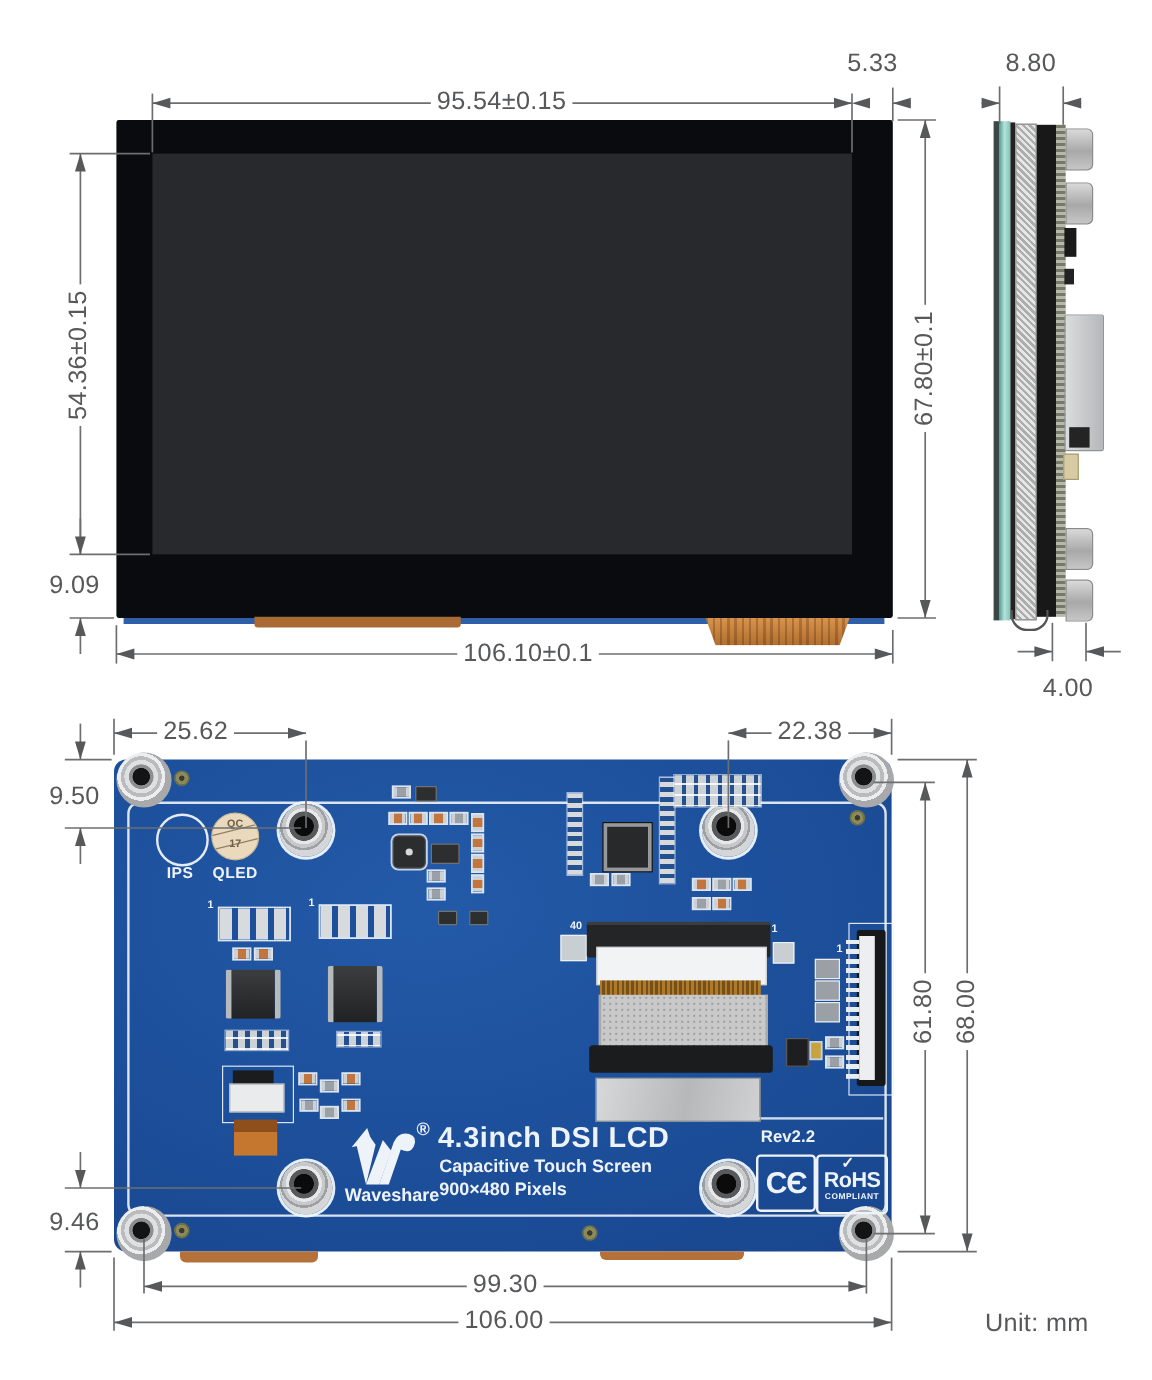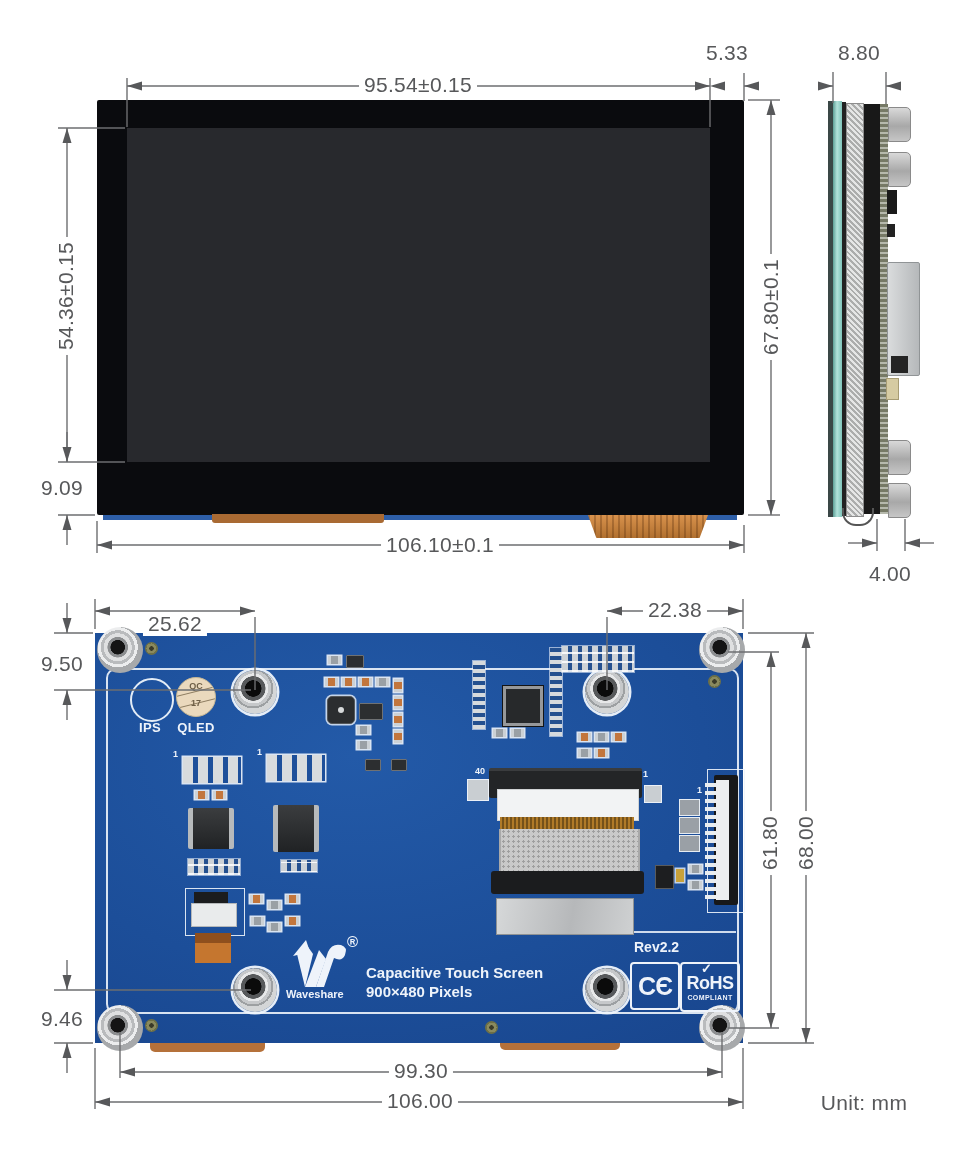--- a/index.html
+++ b/index.html
@@ -25,21 +25,21 @@
       background:linear-gradient(180deg,#d8924c,#b06f2f);clip-path:polygon(0 0,100% 0,93% 100%,7% 100%);}
   .fpc-copper-lg:after{content:"";position:absolute;inset:0;
       background:repeating-linear-gradient(90deg,rgba(60,25,0,.25) 0 2px,transparent 2px 6px);}
 
   
   .sv-strip{position:absolute;}
   .sv-standoff{position:absolute;left:888px;width:21px;height:33px;border:1px solid #8a8a8a;
       border-radius:0 5px 5px 0;background:linear-gradient(180deg,#d9d9d9,#a8a8a8 55%,#c6c6c6);}
 
   
-  .pcb{position:absolute;left:95px;top:633px;width:648px;height:410px;border-radius:0;
+  .pcb{position:absolute;left:95px;top:633px;width:648px;height:410px;border-radius:10px;
        background:radial-gradient(120% 120% at 40% 30%,#235aa8 0%,#1c4e99 45%,#163f85 100%);}
   .silk-outline{position:absolute;left:11px;top:35px;width:629px;height:342px;
        border:2px solid rgba(238,244,251,.9);border-radius:10px;}
   .silk-line{position:absolute;background:rgba(238,244,251,.85);height:2px;}
   .hole{position:absolute;width:44px;height:44px;border-radius:50%;
        background:radial-gradient(circle at 46% 42%,#0b0b0b 0 8px,#57595b 8.5px 12px,#e7e8e9 12.5px 15px,#c6c8ca 15px 18px,#9da0a2 18px 20px,#d4d6d7 20px 22px);
        box-shadow:0 0 0 2.5px rgba(240,246,252,.95);}
   .post{position:absolute;width:46px;height:46px;border-radius:50%;
        background:radial-gradient(circle at 45% 44%,#141414 0 7px,#8c8e90 7.5px 10px,#dfe0e1 10.5px 14px,#b9bbbd 14px 17px,#ecedee 17px 20px,#a7a9ab 20px 23px);}
   .via{position:absolute;width:13px;height:13px;border-radius:50%;
@@ -72,21 +72,21 @@
   .jpads{position:absolute;width:58px;height:26px;box-shadow:0 0 0 1.5px rgba(238,244,251,.9);
        background:repeating-linear-gradient(90deg,#d8dbdd 0 10px,#1d4f9a 10px 15px);}
   .silkbox{position:absolute;border:1.5px solid rgba(238,244,251,.9);}
   .goldfingers{position:absolute;background:repeating-linear-gradient(90deg,#b07a28 0 2px,#74511a 2px 4px);}
   .ribbon{position:absolute;background-color:#c9c9c9;
        background-image:radial-gradient(circle,#9e9e9e 1px,transparent 1.3px);background-size:5px 5px;
        border-left:2px solid #a9a9a9;border-right:2px solid #a9a9a9;}
   .clamp{position:absolute;background:#1b1c1e;border-radius:3px;}
   .plate{position:absolute;background:linear-gradient(100deg,#d6d8d9,#b6b8ba 55%,#cfd1d2);box-shadow:0 0 0 1px #8f9294;}
   .comb{position:absolute;width:11px;background:repeating-linear-gradient(0deg,#e9edf0 0 4px,transparent 4px 8px);}
-  .logo-brand{position:absolute;font-size:11px;font-weight:bold;color:#eef3fa;text-align:left;}
+  .logo-brand{position:absolute;font-size:15px;font-weight:bold;color:#eef3fa;text-align:right;}
   .title-main{position:absolute;font-size:24px;font-weight:bold;color:#eef3fa;letter-spacing:.5px;}
   .title-sub{position:absolute;font-size:15px;font-weight:bold;color:#eef3fa;}
   .rev{position:absolute;font-size:14px;font-weight:bold;color:#eef3fa;}
   .mark-box{position:absolute;border:2.5px solid #eef3fa;border-radius:4px;color:#eef3fa;text-align:center;}
 </style>
 </head>
 <body>
 
 <div class="stage">
 
@@ -221,20 +221,21 @@
       <g fill="#eef3fa">
         <polygon points="0,17 13,1 17,13"></polygon>
         <polygon points="4,15 13,5 20,15 12,48"></polygon>
         <polygon points="12,48 26,11 33,20 23,48"></polygon>
         <path d="M23,48 L35,13 Q39,4 48,6 Q55,8 52,16 Q49,23 41,19 L31,48 Z"></path>
         <circle cx="25" cy="28" r="2.6"></circle>
       </g>
     </svg>
     <div class="abs" style="left:252px;top:300px;font-size:15px;font-weight:bold;color:#eef3fa;">®</div>
     <div class="logo-brand" style="left:191px;top:355px;width:80px;">Waveshare</div>
+    <div class="title-main" style="left:270px;top:302px;">4.3inch DSI LCD</div>
     <div class="title-sub" style="left:271px;top:331px;">Capacitive Touch Screen</div>
     <div class="title-sub" style="left:271px;top:350px;">900×480 Pixels</div>
 
     <div class="rev" style="left:539px;top:306px;">Rev2.2</div>
     <div class="mark-box" style="left:535px;top:329px;width:46px;height:44px;">
       <div style="font-size:25px;font-weight:bold;line-height:44px;letter-spacing:-1px;">CЄ</div>
     </div>
     <div class="mark-box" style="left:585px;top:329px;width:56px;height:46px;">
       <div class="abs" style="left:19px;top:-3px;font-size:13px;font-weight:bold;">✓</div>
       <div style="font-size:18px;font-weight:bold;margin-top:9px;letter-spacing:-.5px;">RoHS</div>
@@ -334,21 +335,21 @@
   </svg>
 
   <div class="dim" style="left:418px;top:85px;">95.54±0.15</div>
   <div class="dim nobg" style="left:727px;top:53px;">5.33</div>
   <div class="dim nobg" style="left:859px;top:53px;">8.80</div>
   <div class="dim rot" style="left:66px;top:296px;">54.36±0.15</div>
   <div class="dim nobg" style="left:62px;top:488px;">9.09</div>
   <div class="dim rot" style="left:771px;top:307px;">67.80±0.1</div>
   <div class="dim" style="left:420px;top:545px;margin-left:20px;">106.10±0.1</div>
   <div class="dim nobg" style="left:890px;top:574px;">4.00</div>
-  <div class="dim" style="left:175px;top:610px;margin-top:14px;">25.62</div>
+  <div class="dim" style="left:163px;top:610px;">25.62</div>
   <div class="dim" style="left:675px;top:610px;">22.38</div>
   <div class="dim nobg" style="left:62px;top:664px;">9.50</div>
   <div class="dim nobg" style="left:62px;top:1019px;">9.46</div>
   <div class="dim rot" style="left:770px;top:843px;">61.80</div>
   <div class="dim rot" style="left:806px;top:843px;">68.00</div>
   <div class="dim" style="left:421px;top:1071px;">99.30</div>
   <div class="dim" style="left:420px;top:1101px;">106.00</div>
   <div class="dim nobg" style="left:864px;top:1103px;">Unit: mm</div>
 
 </div>

